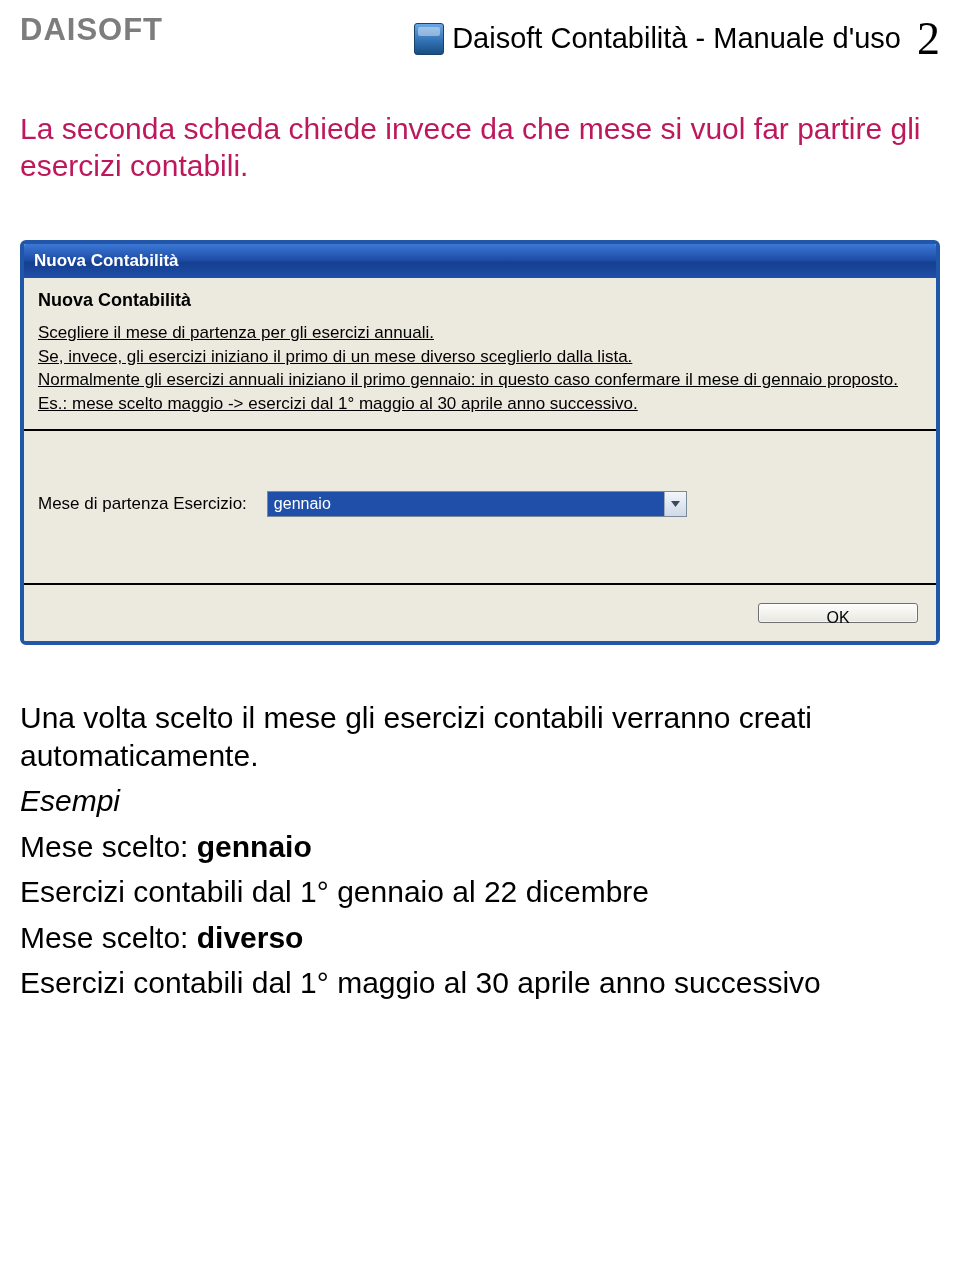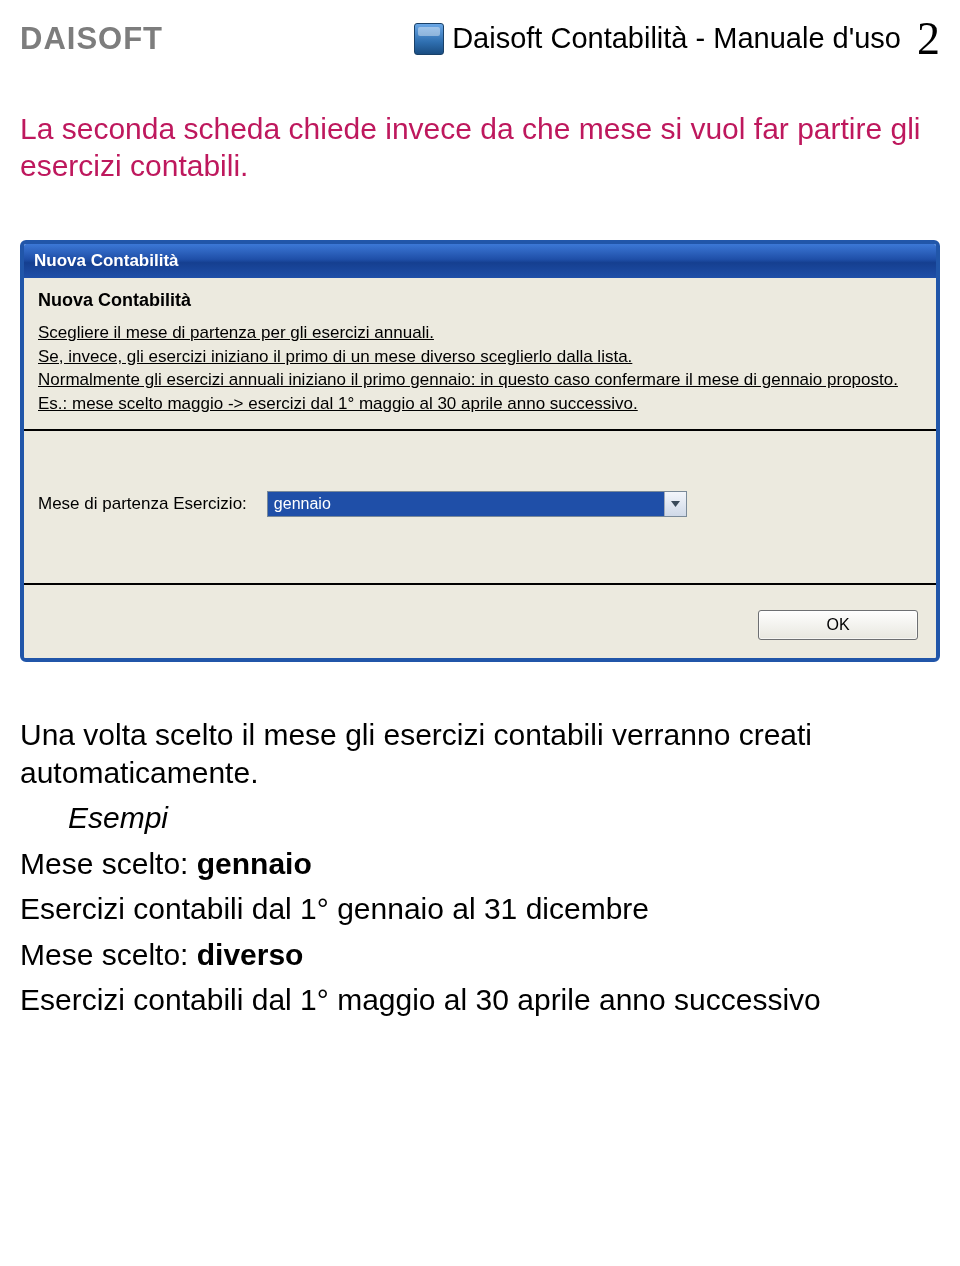--- a/index.html
+++ b/index.html
@@ -8,21 +8,20 @@
     padding: 0;
     font-family: Arial, Helvetica, sans-serif;
     background: #fff;
     width: 960px;
   }
   .page {
     padding: 12px 20px 20px 20px;
   }
   .header-row {
     display: flex;
-    align-items: center;
     justify-content: space-between;
     margin-bottom: 46px;
   }
   .header-left {
     font-family: "Arial Black", Arial, sans-serif;
     font-weight: 900;
     font-size: 31px;
     color: #7d7d7d;
     letter-spacing: 1px;
   }
@@ -141,38 +140,37 @@
     border-bottom: 2px solid #000;
   }
   .dlg-footer {
     display: flex;
     justify-content: flex-end;
     padding: 18px 18px 18px 18px;
     background: #eceadf;
   }
   .ok-btn {
     width: 160px;
-    height: 30px;
+    height: 20px;
     background: linear-gradient(180deg,#fefefe,#e8e7df);
     border: 1px solid #6d6f72;
     border-radius: 3px;
     font-family: Tahoma, Arial, sans-serif;
     font-size: 16px;
     text-align: center;
     line-height: 28px;
     box-shadow: inset 0 0 0 1px rgba(255,255,255,.6);
-    margin-top: 7px;
   }
   
   .post-text {
     font-size: 30px;
     line-height: 1.25;
     color: #000;
   }
-  .italic { font-style: italic; margin-left: 48px; }
+  .italic { font-style: italic; }
   .bold { font-weight: 700; }
   .mb { margin-bottom: 8px; }
 </style>
 </head>
 <body>
 
 <div class="page">
 
   <div class="header-row">
     <div class="header-left">DAISOFT</div>
@@ -213,20 +211,20 @@
       </div>
     </div>
   </div>
 
   <div class="post-text">
     <div class="mb">Una volta scelto il mese gli esercizi contabili verranno creati automaticamente.</div>
     <div class="italic mb">Esempi</div>
     <div class="mb">
       <span>Mese scelto: </span><span class="bold">gennaio</span>
     </div>
-    <div class="mb">Esercizi contabili dal 1° gennaio al 31 dicembre</div>
+    <div class="mb">Esercizi contabili dal 1° gennaio al 22 dicembre</div>
     <div class="mb">
       <span>Mese scelto: </span><span class="bold">diverso</span>
     </div>
     <div>Esercizi contabili dal 1° maggio al 30 aprile anno successivo</div>
   </div>
 
 </div>
 
 </body></html>

